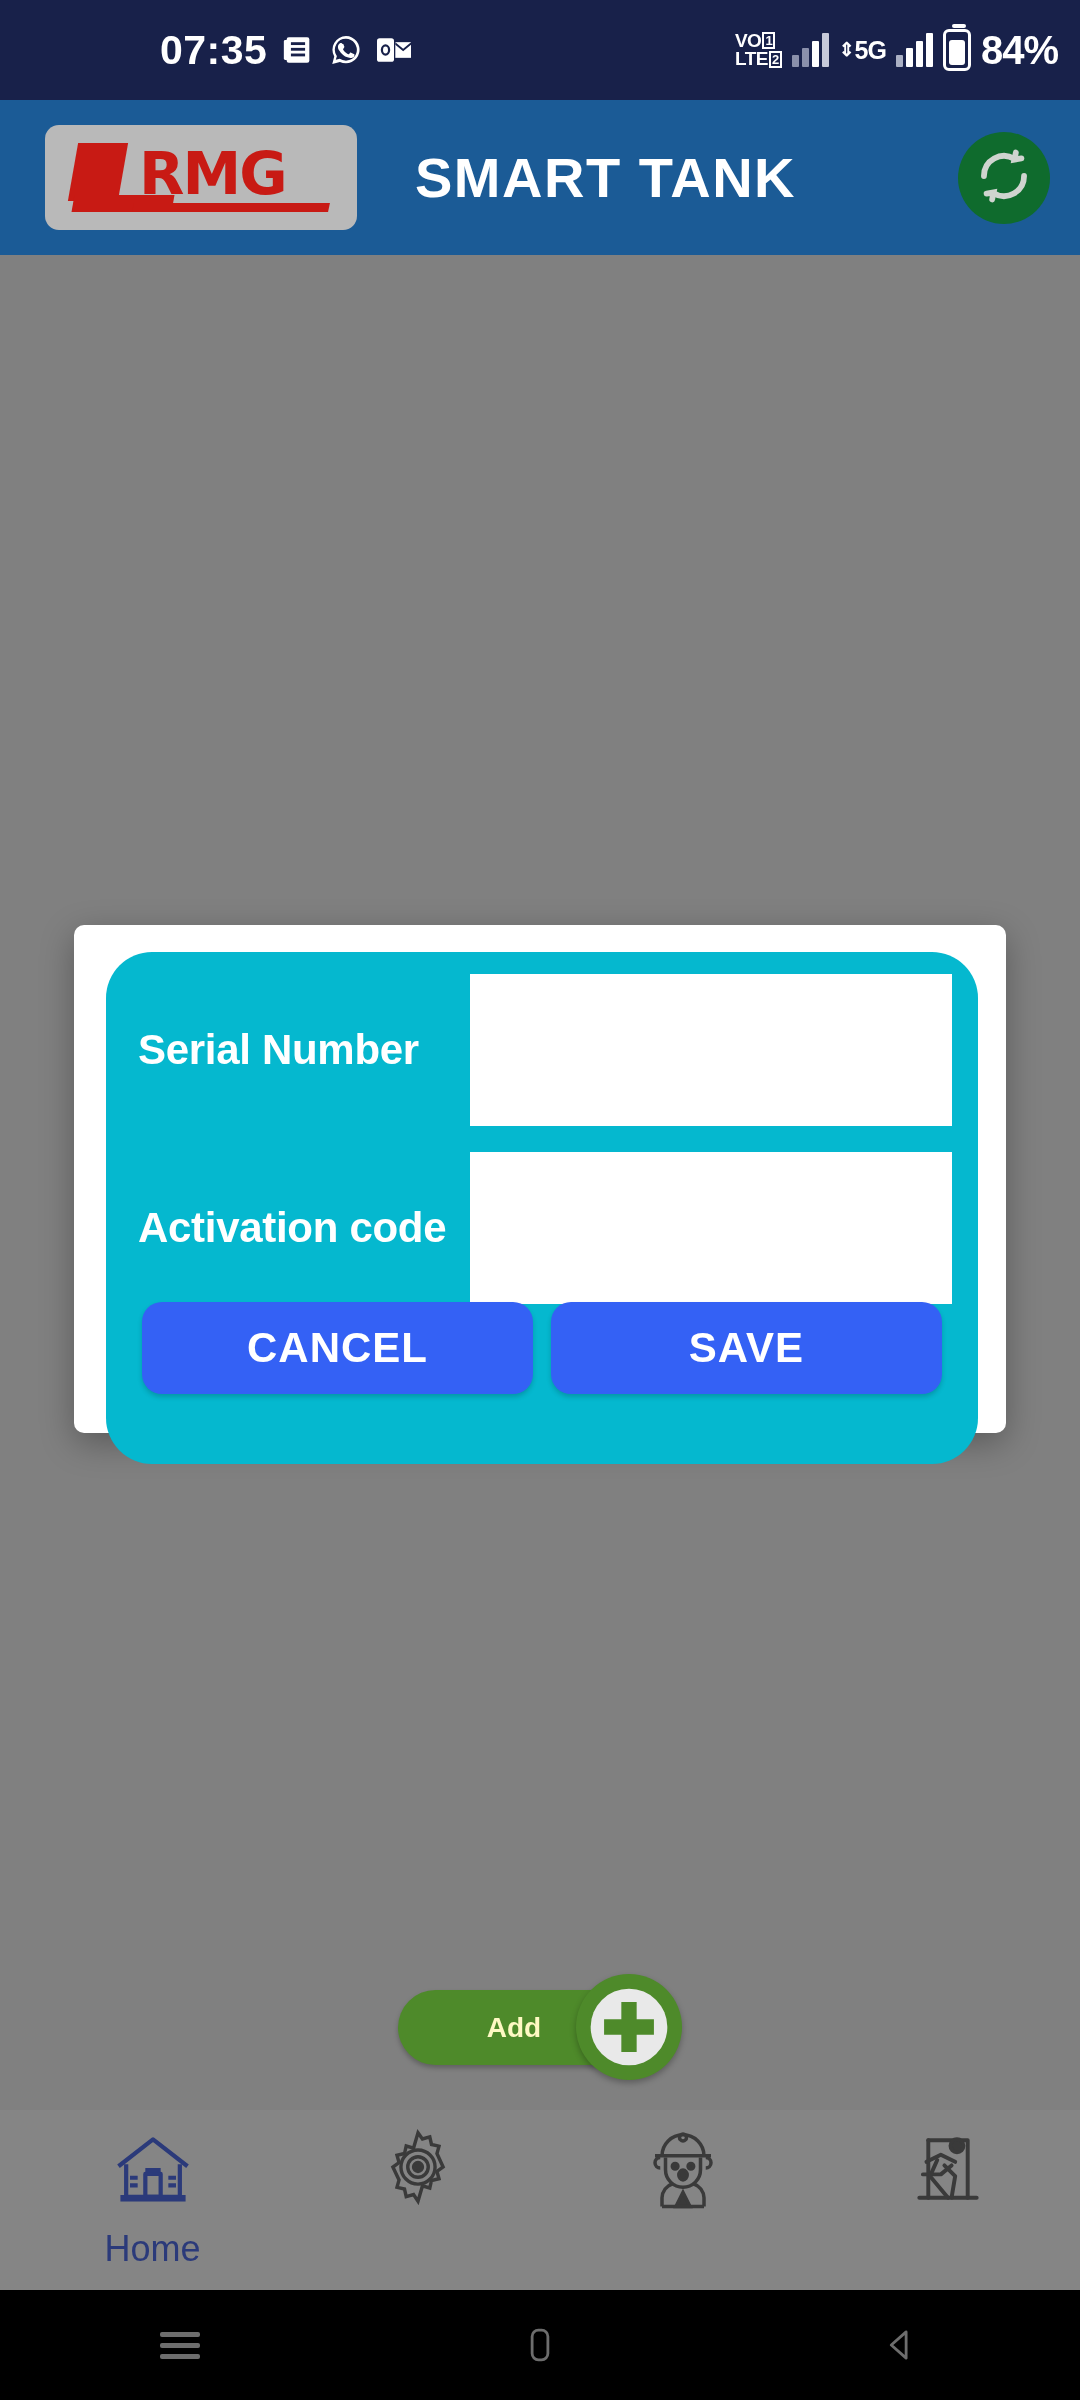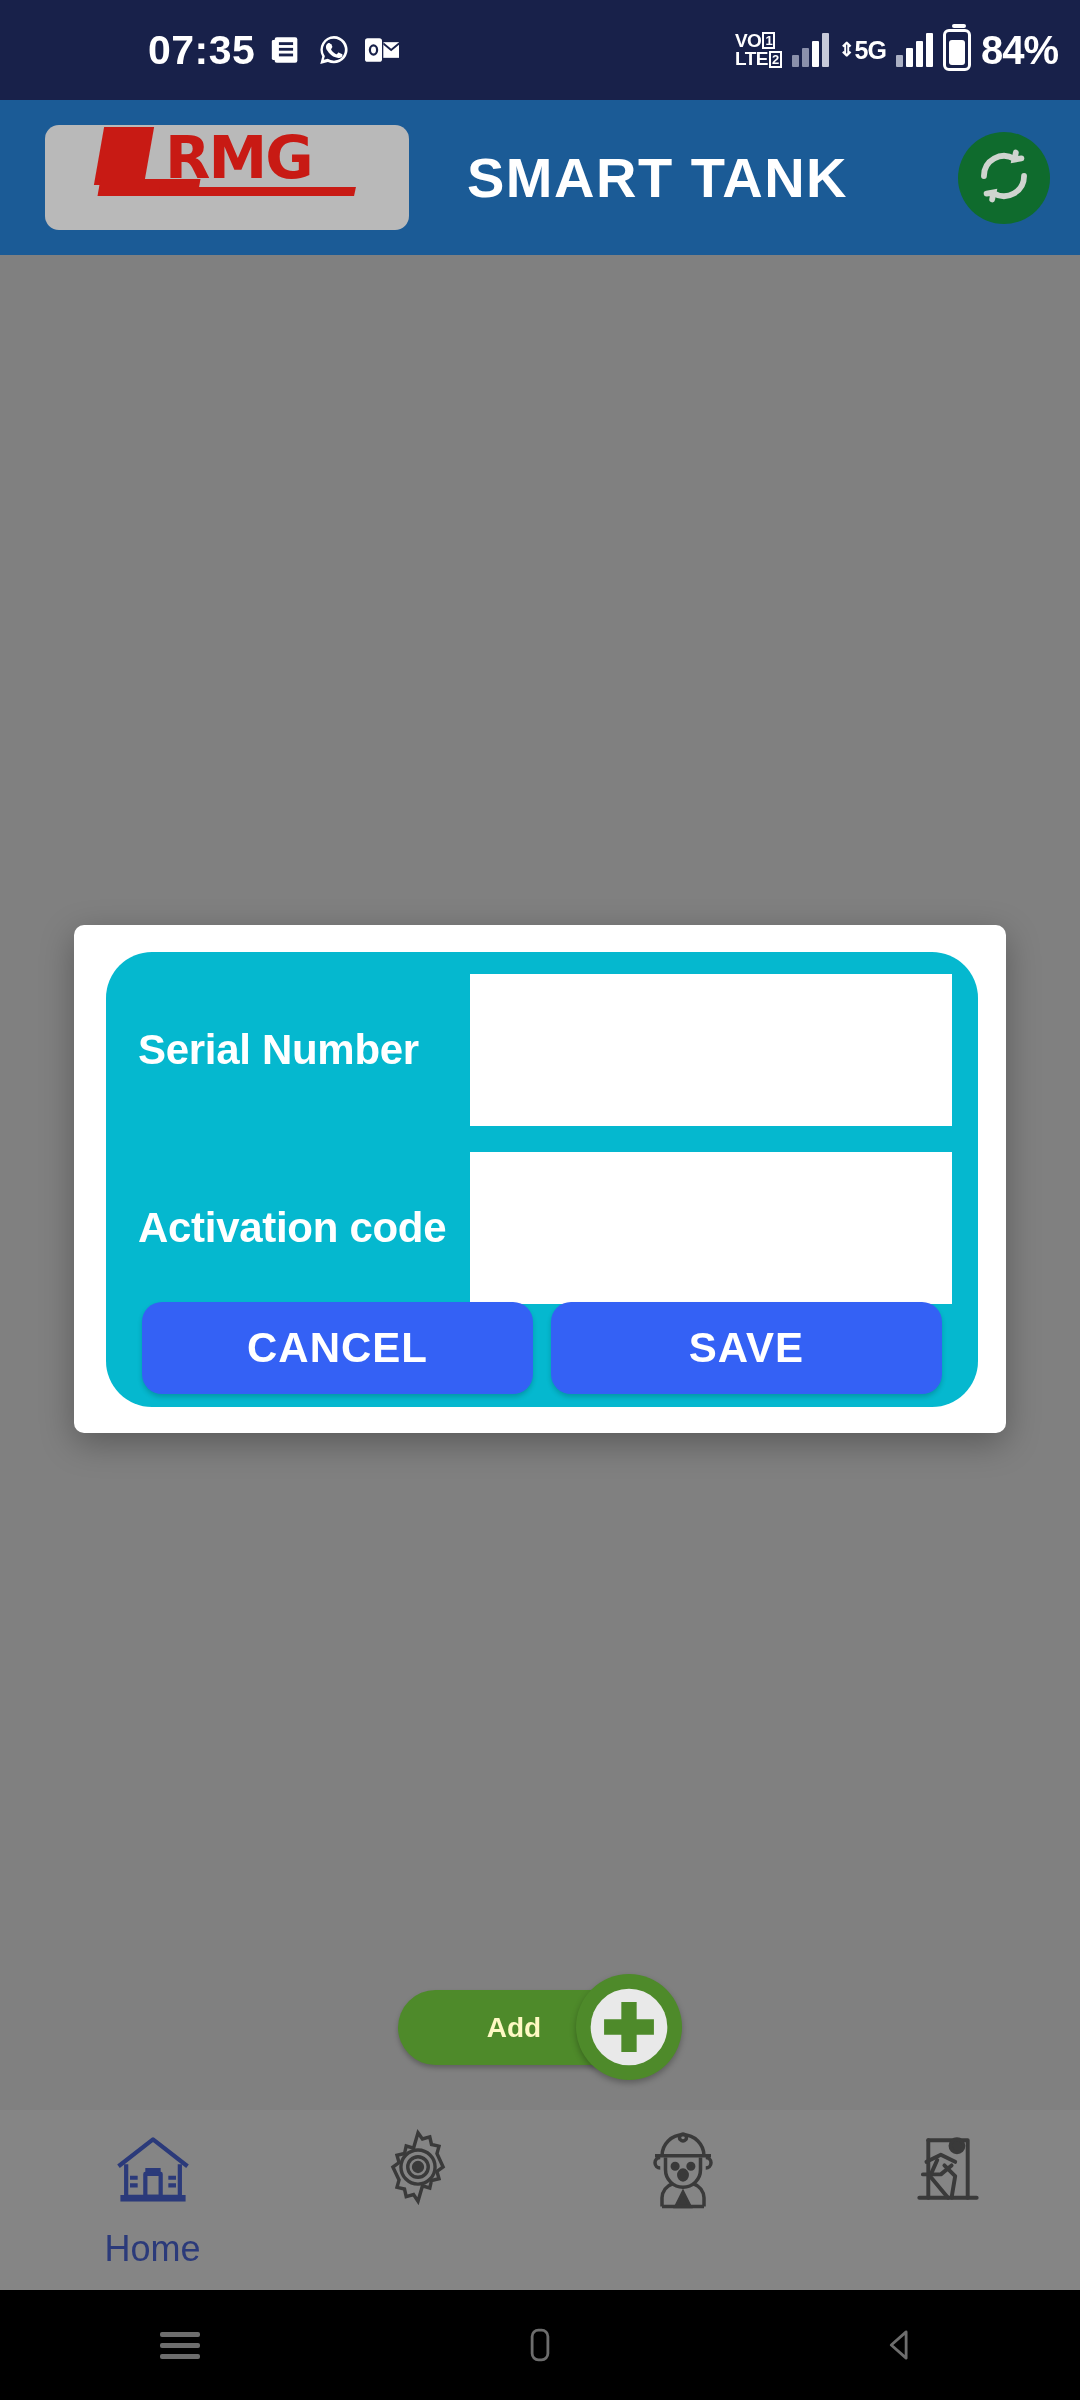--- a/index.html
+++ b/index.html
@@ -8,21 +8,21 @@
     background:#000;
     font-family:"Liberation Sans", sans-serif;
     overflow:hidden;
   }
   #screen { position:relative; width:1080px; height:2400px; background:#808080; }
 
   
   #status-bar {
     position:absolute; top:0; left:0; width:1080px; height:100px;
     background:#18214a; color:#fff;
-    display:flex; align-items:center;
+    display:flex; align-items:center;padding-left:12px;
   }
   #status-left { display:flex; align-items:center; gap:14px; margin-left:148px; }
   #clock { font-size:41px; font-weight:700; letter-spacing:0.5px; color:#fff; }
   .sb-ico { display:inline-flex; align-items:center; justify-content:center; }
   #status-right { display:flex; align-items:center; gap:10px; margin-left:auto; margin-right:22px; }
   .volte-box { display:flex; flex-direction:column; line-height:0.95; font-size:19px; font-weight:700; letter-spacing:-0.5px; }
   .volte-row { display:flex; align-items:center; gap:1px; }
   .simnum { display:inline-block; border:2px solid #fff; font-size:13px; line-height:13px; padding:0 1px; font-weight:700; }
   .bars { display:flex; align-items:flex-end; gap:3px; height:34px; }
   .bars i { display:block; width:7px; background:#fff; border-radius:1px; }
@@ -40,23 +40,23 @@
   .battery::before { content:""; position:absolute; top:-8px; left:6px; width:14px; height:4px; background:#fff; border-radius:2px; }
   .battery::after { content:""; position:absolute; left:3px; right:3px; bottom:3px; top:8px; background:#fff; border-radius:3px; }
   #battery-pct { font-size:40px; font-weight:700; letter-spacing:-1px; }
 
   
   #app-header {
     position:absolute; top:100px; left:0; width:1080px; height:155px;
     background:#1b5b96; display:flex; align-items:center;
   }
   #logo-badge {
-    margin-left:45px; width:364px; height:105px;
+    margin-left:45px; width:312px; height:105px;
     background:#b9b9b9; border-radius:14px;
-    display:flex; justify-content:center;
+    display:flex; align-items:center; justify-content:center;
     position:relative; overflow:hidden;
   }
   #logo-inner { position:relative; width:260px; height:74px; }
   #logo-lbar {
     position:absolute; left:2px; top:2px; width:50px; height:58px;
     background:#c81a14; transform:skewX(-10deg);
   }
   #logo-lfoot {
     position:absolute; left:2px; top:54px; width:100px; height:17px;
     background:#c81a14; transform:skewX(-10deg);
@@ -83,21 +83,21 @@
   
   #body-scrim { position:absolute; top:255px; left:0; width:1080px; height:1855px; background:#808080; }
 
   
   #dialog-card {
     position:absolute; left:74px; top:925px; width:932px; height:508px;
     background:#ffffff; border-radius:10px;
     box-shadow:0 10px 34px rgba(0,0,0,0.30);
   }
   #dialog-panel {
-    position:absolute; left:32px; top:27px; width:872px; height:455px;
+    position:absolute; left:32px; top:27px; width:872px; height:512px;
     background:#05b8cf; border-radius:46px;
   }
   .field-row { position:absolute; display:flex; align-items:center; }
   #row-serial { left:0; top:22px; width:872px; height:152px; }
   #row-activation { left:0; top:200px; width:872px; height:152px; }
   .field-label {
     width:364px; padding-left:32px;
     color:#ffffff; font-size:42px; font-weight:700;
     letter-spacing:-0.3px; font-family:"Liberation Sans", sans-serif;
   }

